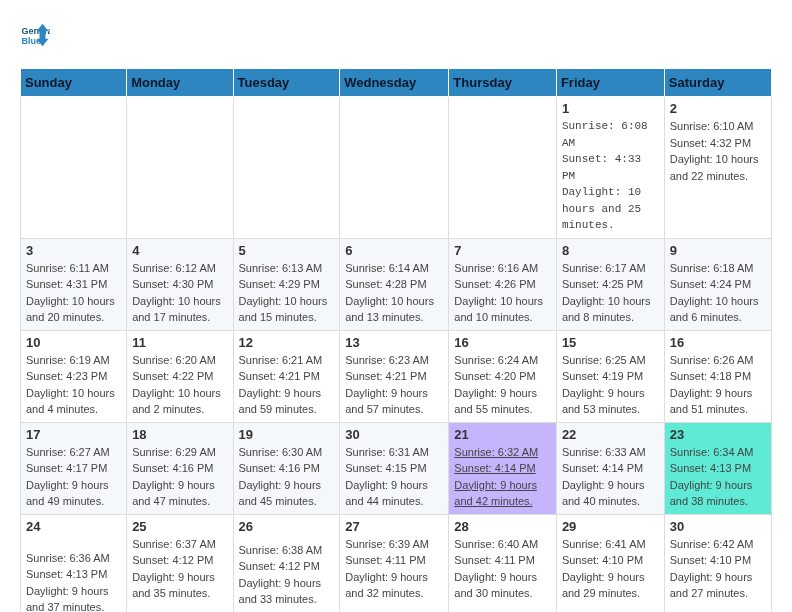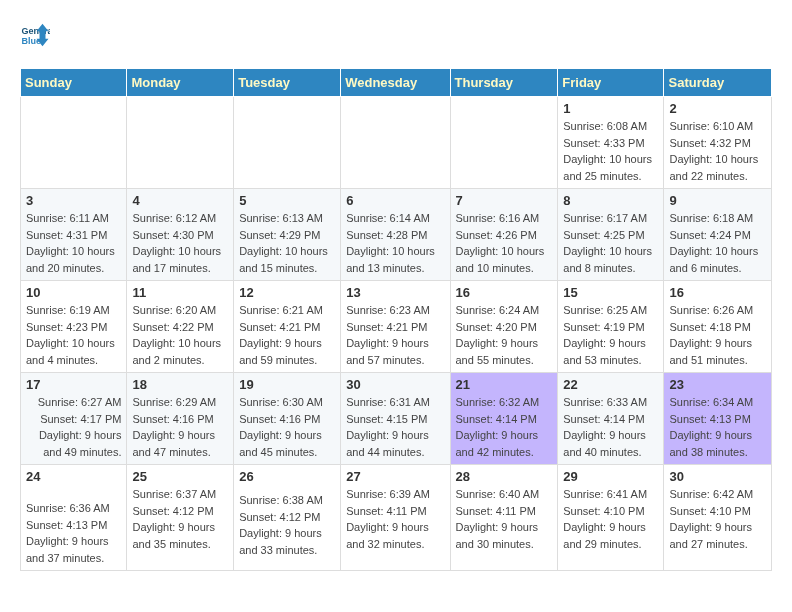--- a/index.html
+++ b/index.html
@@ -33,21 +33,21 @@
       font-size: 16px;
       color: #555;
       margin-bottom: 10px;
     }
     .calendar {
       width: 100%;
       border-collapse: collapse;
     }
     .calendar th {
       background-color: #2e86c1;
-      color: #fef9c3;
+      color: #0f172a;
       padding: 6px 4px;
       font-size: 13px;
       font-weight: bold;
       text-align: left;
       border: 1px solid #fff;
     }
     .calendar td {
       vertical-align: top;
       padding: 4px 5px;
       font-size: 11px;
@@ -116,21 +116,21 @@
   </thead>
   <tbody id="calendar-body">
   <tr>
         <td class="empty-cell"></td>
         <td class="empty-cell"></td>
         <td class="empty-cell"></td>
         <td class="empty-cell"></td>
         <td class="empty-cell"></td>
         <td>
           <span class="day-number">1</span>
-          <div class="day-info" style="white-space: pre-line;">Sunrise: 6:08 AM
+          <div class="day-info" style="white-space: pre-line; font-family: Liberation Mono, monospace;">Sunrise: 6:08 AM
 Sunset: 4:33 PM
 Daylight: 10 hours and 25 minutes.</div>
         </td>
         <td>
           <span class="day-number">2</span>
           <div class="day-info" style="white-space: pre-line;">Sunrise: 6:10 AM
 Sunset: 4:32 PM
 Daylight: 10 hours and 22 minutes.</div>
         </td>
       </tr>
@@ -218,21 +218,21 @@
         <td>
           <span class="day-number">16</span>
           <div class="day-info" style="white-space: pre-line;">Sunrise: 6:26 AM
 Sunset: 4:18 PM
 Daylight: 9 hours and 51 minutes.</div>
         </td>
       </tr>
       <tr>
         <td style="background: rgb(245, 248, 250);">
           <span class="day-number">17</span>
-          <div class="day-info" style="white-space: pre-line; text-align: right;">Sunrise: 6:27 AM
+          <div class="day-info" style="white-space: pre-line;">Sunrise: 6:27 AM
 Sunset: 4:17 PM
 Daylight: 9 hours and 49 minutes.</div>
         </td>
         <td style="background: rgb(245, 248, 250);">
           <span class="day-number">18</span>
           <div class="day-info" style="white-space: pre-line;">Sunrise: 6:29 AM
 Sunset: 4:16 PM
 Daylight: 9 hours and 47 minutes.</div>
         </td>
         <td style="background: rgb(245, 248, 250);">
@@ -242,31 +242,31 @@
 Daylight: 9 hours and 45 minutes.</div>
         </td>
         <td style="background: rgb(245, 248, 250);">
           <span class="day-number">30</span>
           <div class="day-info" style="white-space: pre-line;">Sunrise: 6:31 AM
 Sunset: 4:15 PM
 Daylight: 9 hours and 44 minutes.</div>
         </td>
         <td style="background: #c4b5fd;">
           <span class="day-number">21</span>
-          <div class="day-info" style="white-space: pre-line;">Sunrise: 6:32 AM
+          <div class="day-info" style="white-space: pre-line; text-decoration: underline;">Sunrise: 6:32 AM
 Sunset: 4:14 PM
 Daylight: 9 hours and 42 minutes.</div>
         </td>
         <td style="background: rgb(245, 248, 250);">
           <span class="day-number">22</span>
           <div class="day-info" style="white-space: pre-line;">Sunrise: 6:33 AM
 Sunset: 4:14 PM
 Daylight: 9 hours and 40 minutes.</div>
         </td>
-        <td style="background: #c4b5fd;">
+        <td style="background: #5eead4;">
           <span class="day-number">23</span>
           <div class="day-info" style="white-space: pre-line;">Sunrise: 6:34 AM
 Sunset: 4:13 PM
 Daylight: 9 hours and 38 minutes.</div>
         </td>
       </tr>
       <tr>
         <td>
           <span class="day-number">24</span>
           <div class="day-info" style="white-space: pre-line; margin-top: 16px;">Sunrise: 6:36 AM

